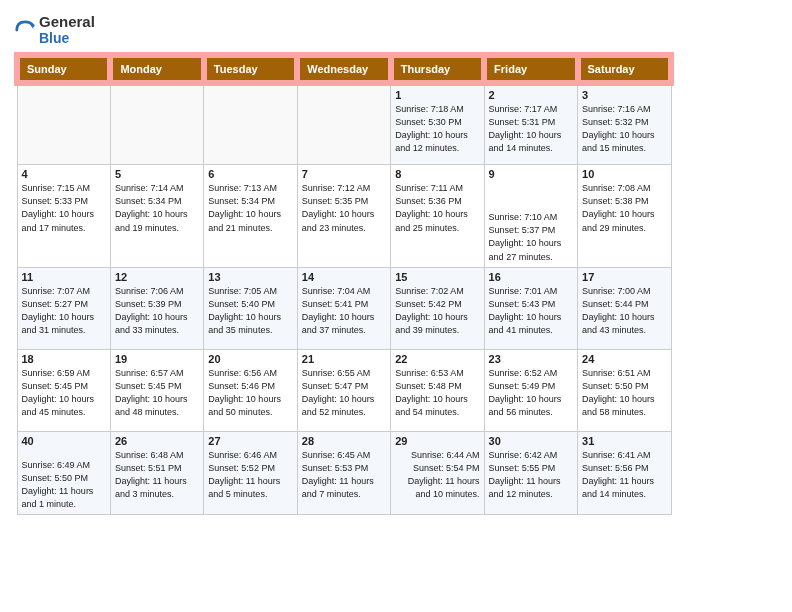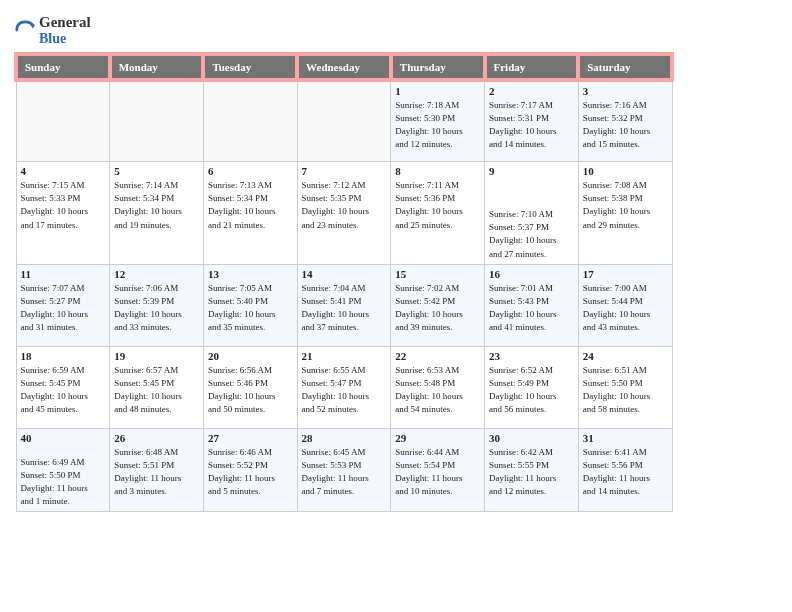--- a/index.html
+++ b/index.html
@@ -6,21 +6,20 @@
     body {
       font-family: Arial, sans-serif;
       background: #fff;
       width: 792px;
       height: 612px;
       overflow: hidden;
     }
     .container {
       width: 688px;
       padding: 10px 14px 6px 14px;
-      font-family: Liberation Serif, serif;
     }
     .header-area {
       display: flex;
       justify-content: space-between;
       align-items: flex-start;
       margin-bottom: 6px;
     }
     .logo {
       display: flex;
       align-items: center;
@@ -58,27 +57,27 @@
     .cal-subtitle {
       font-size: 14px;
       color: #444;
     }
     table {
       width: 100%;
       border-collapse: collapse;
       table-layout: fixed;
     }
     thead tr th {
-      background-color: #737373;
+      background-color: #a16207;
       color: #fff;
       font-size: 11px;
       font-weight: bold;
       padding: 5px 7px;
       text-align: left;
-      border: 4px solid #fca5a5;
+      border: 6px solid #fca5a5;
     }
     tbody tr td {
       vertical-align: top;
       border: 1px solid #ccc;
       padding: 3px 4px;
       font-size: 9.2px;
       color: #222;
       height: 82px;
       background: #fff;
     }
@@ -339,21 +338,21 @@
           </td>
           <td>
             <span class="day-num">28</span>
             <div class="day-info" style="white-space: pre-line;">Sunrise: 6:45 AM
 Sunset: 5:53 PM
 Daylight: 11 hours
 and 7 minutes.</div>
           </td>
           <td>
             <span class="day-num">29</span>
-            <div class="day-info" style="white-space: pre-line;">Sunrise: 6:44 AM
+            <div class="day-info" style="white-space: pre-line; text-align: right;">Sunrise: 6:44 AM
 Sunset: 5:54 PM
 Daylight: 11 hours
 and 10 minutes.</div>
           </td>
           <td>
             <span class="day-num">30</span>
             <div class="day-info" style="white-space: pre-line;">Sunrise: 6:42 AM
 Sunset: 5:55 PM
 Daylight: 11 hours
 and 12 minutes.</div>

